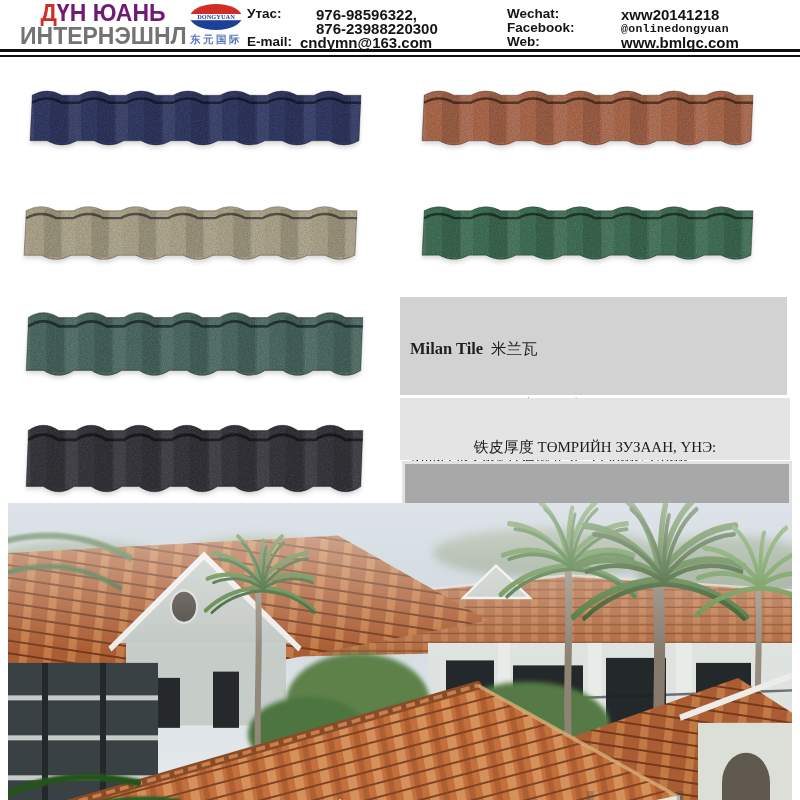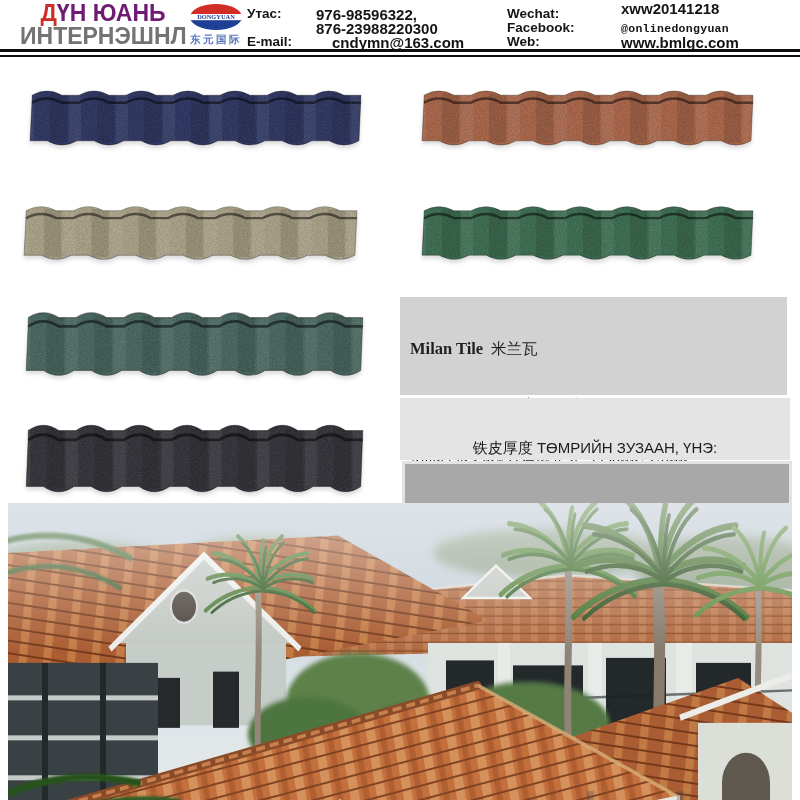--- a/index.html
+++ b/index.html
@@ -29,21 +29,21 @@
   #t5{left:16px;top:300px;width:356px;height:88px;}
   #t6{left:16px;top:412px;width:356px;height:93px;}
 
   
   .milan{left:400px;top:297px;width:367px;height:86px;background:#d2d2d2;padding:6px 10px;
          font-family:"Liberation Serif",serif;font-size:15px;line-height:18.5px;color:#1f1f1f;white-space:pre;}
   .milan .ttl{font-size:16.5px;font-weight:bold;}
   .milan .ttlcn{font-size:15.5px;}
   .price{left:400px;top:398px;width:378px;height:58px;background:#e4e4e4;padding:2px 6px;
          font-size:15px;line-height:19px;color:#1c1c1c;white-space:pre;}
-  .price .head{text-align:center;font-size:15px;}
+  .price .head{text-align:center;font-size:15px;font-family:Liberation Serif, serif;}
   .note{left:402px;top:461px;width:368px;background:#a8a8a8;border:3px solid #e3e3e0;
         padding:2px 8px;font-size:15.5px;line-height:21px;color:#141414;white-space:pre;}
 
   
   .photo-wrap{left:8px;top:503px;width:784px;height:371px;}
   .photo-wrap svg{display:block;width:100%;height:100%;}
 </style>
 </head>
 <body>
 
@@ -87,24 +87,24 @@
       <rect x="1" y="11" width="54" height="6.2" fill="#ffffff"></rect>
     </g>
     <text x="28" y="16.3" text-anchor="middle" font-size="6.4" font-weight="bold" fill="#1e3f96" font-family="Liberation Serif,serif">DONGYUAN</text>
     <text x="28" y="40" text-anchor="middle" font-size="10.5" font-weight="bold" fill="#5a77bd" letter-spacing="2.5">东元国际</text>
   </svg>
 
   <span class="abs c-label" style="left:247px;top:6px">Утас:</span>
   <span class="abs c-val" style="left:316px;top:6px">976-98596322,</span>
   <span class="abs c-val" style="left:316px;top:20px">876-23988220300</span>
   <span class="abs c-label" style="left:247px;top:34px">E-mail:</span>
-  <span class="abs c-val" style="left:332px;top:34px">cndymn@163.com</span>
+  <span class="abs c-val" style="left:300px;top:34px">cndymn@163.com</span>
 
   <span class="abs c-label" style="left:507px;top:6px">Wechat:</span>
-  <span class="abs c-val" style="left:621px;top:0">xww20141218</span>
+  <span class="abs c-val" style="left:621px;top:6px">xww20141218</span>
   <span class="abs c-label" style="left:507px;top:20px">Facebook:</span>
   <span class="abs c-val small" style="left:621px;top:22px">@onlinedongyuan</span>
   <span class="abs c-label" style="left:507px;top:34px">Web:</span>
   <span class="abs c-val" style="left:621px;top:34px">www.bmlgc.com</span>
 
   <div class="abs rule1"></div>
   <div class="abs rule2"></div>
 
   <svg id="t1" class="tile" viewBox="0 0 350 80" preserveAspectRatio="none" style="color: rgb(50, 58, 104);">
     <use href="#tileSil" fill="currentColor"></use>

